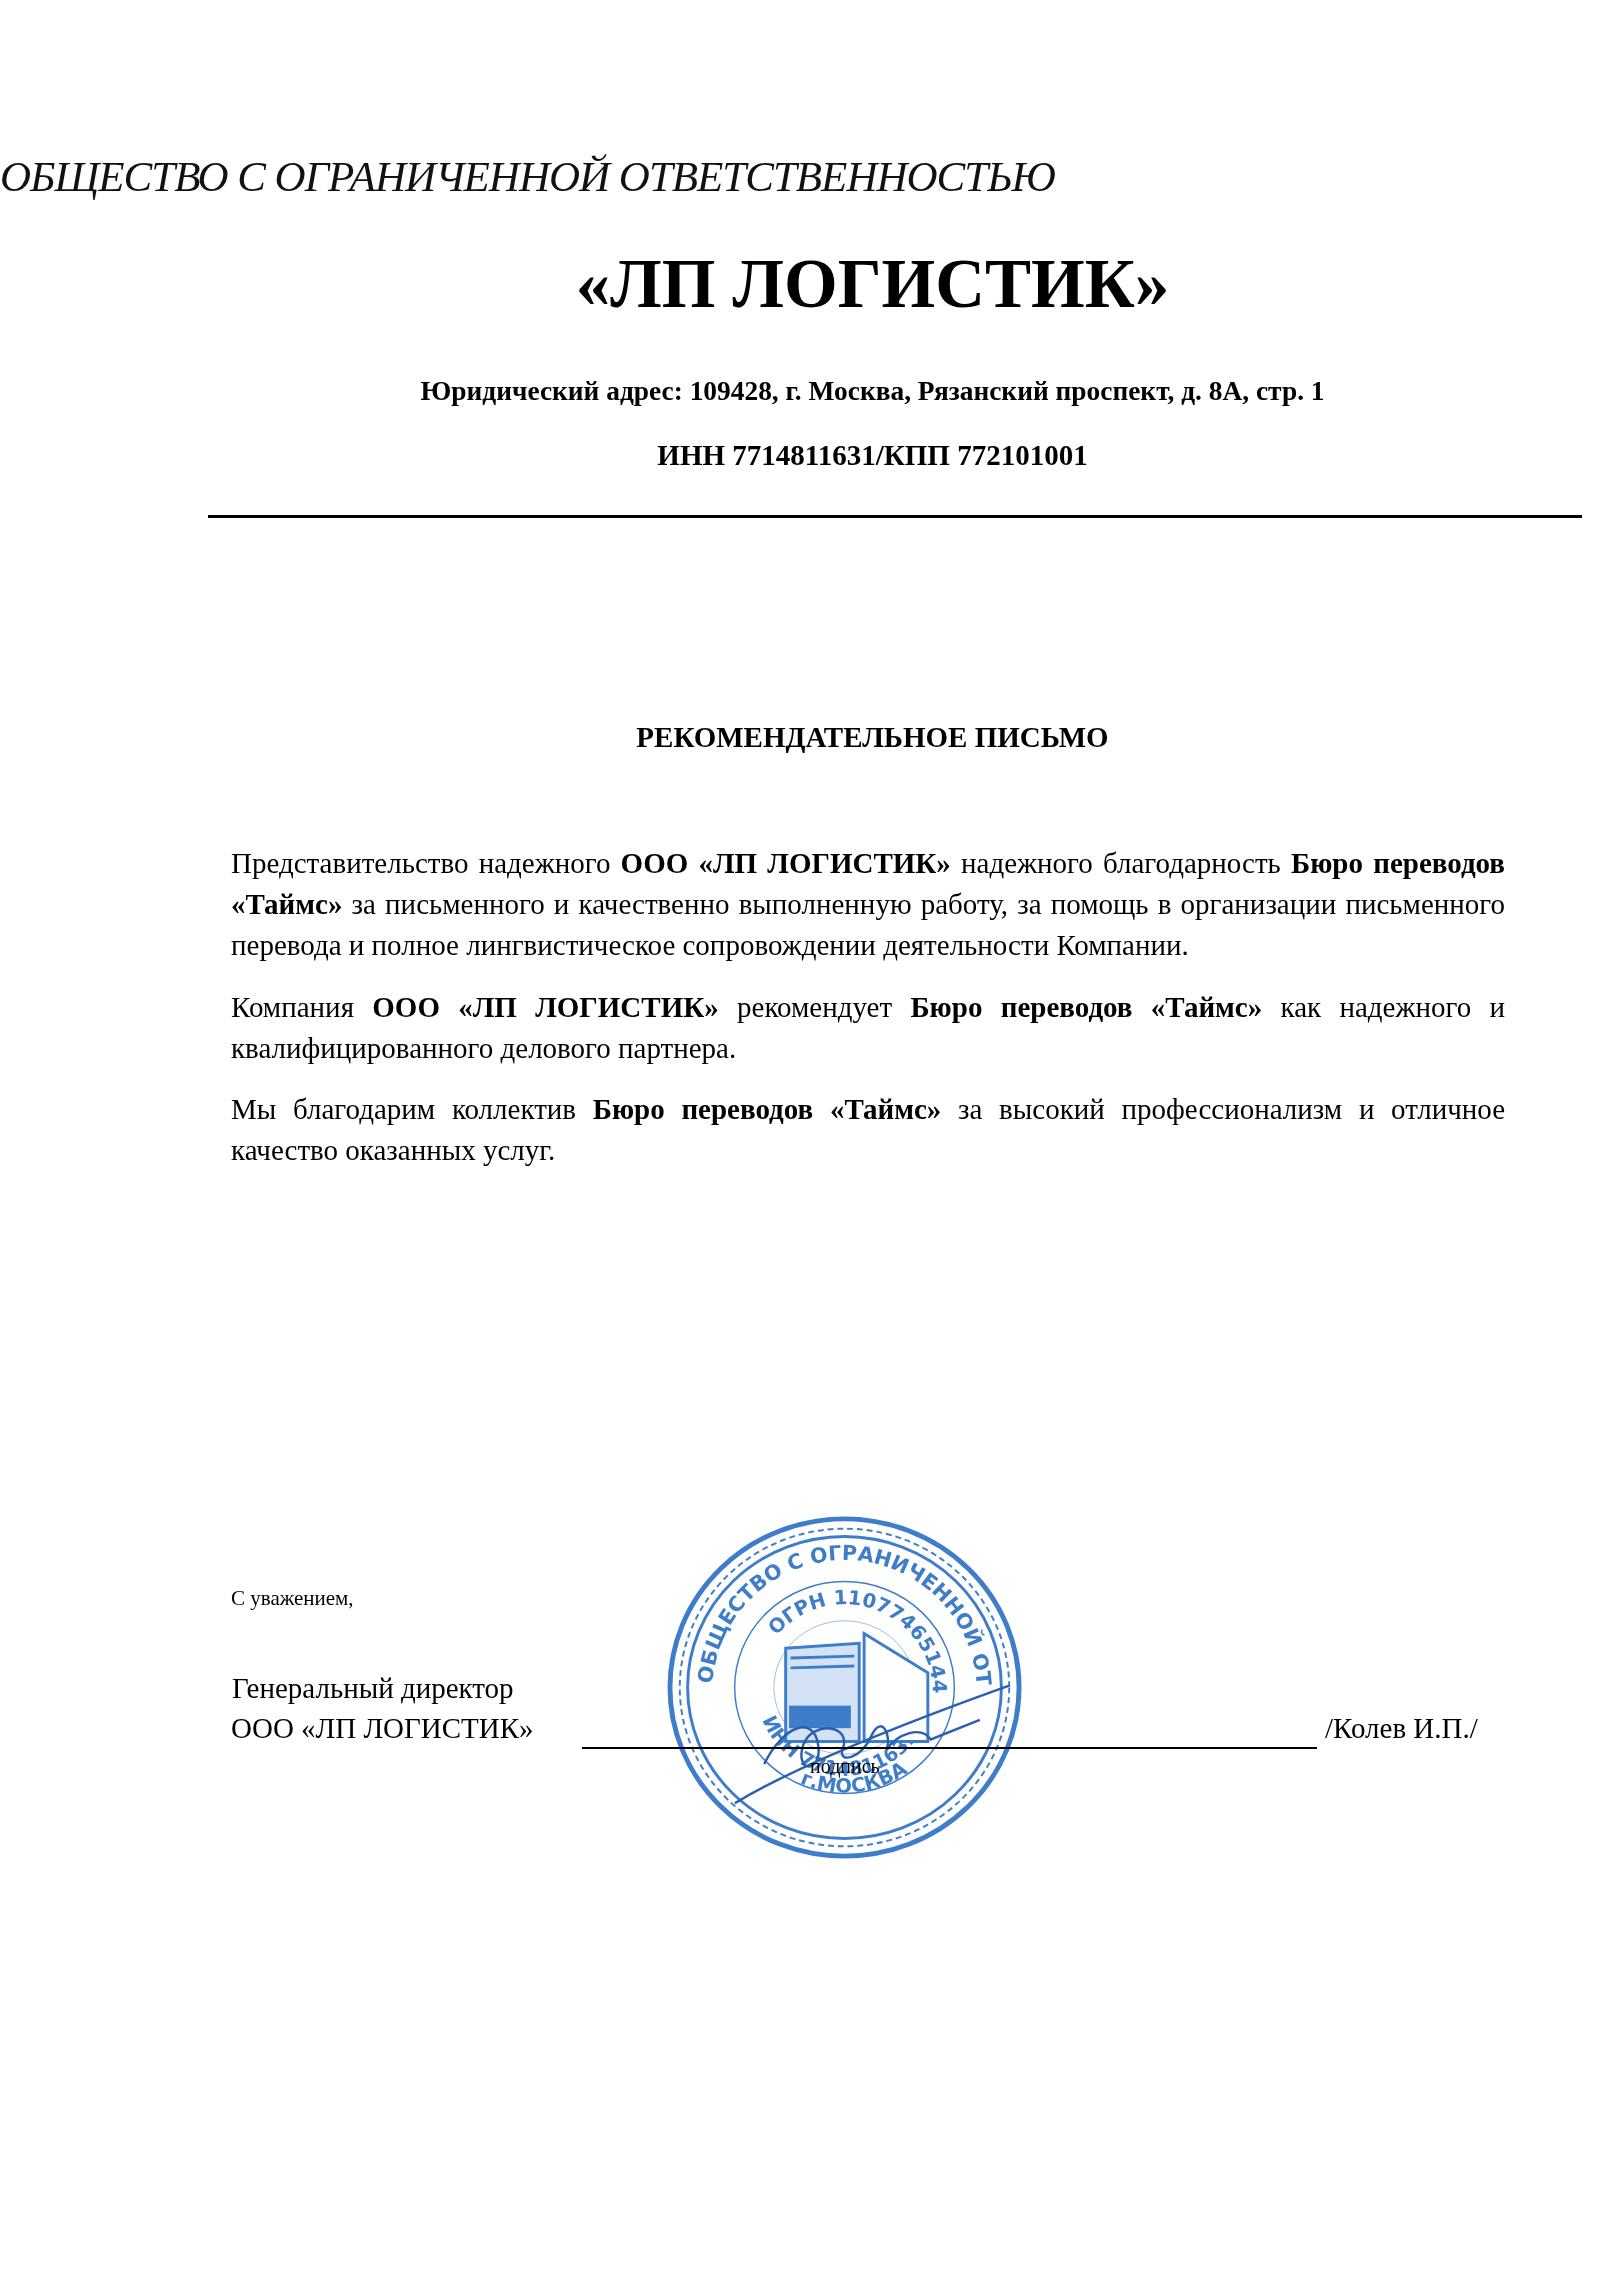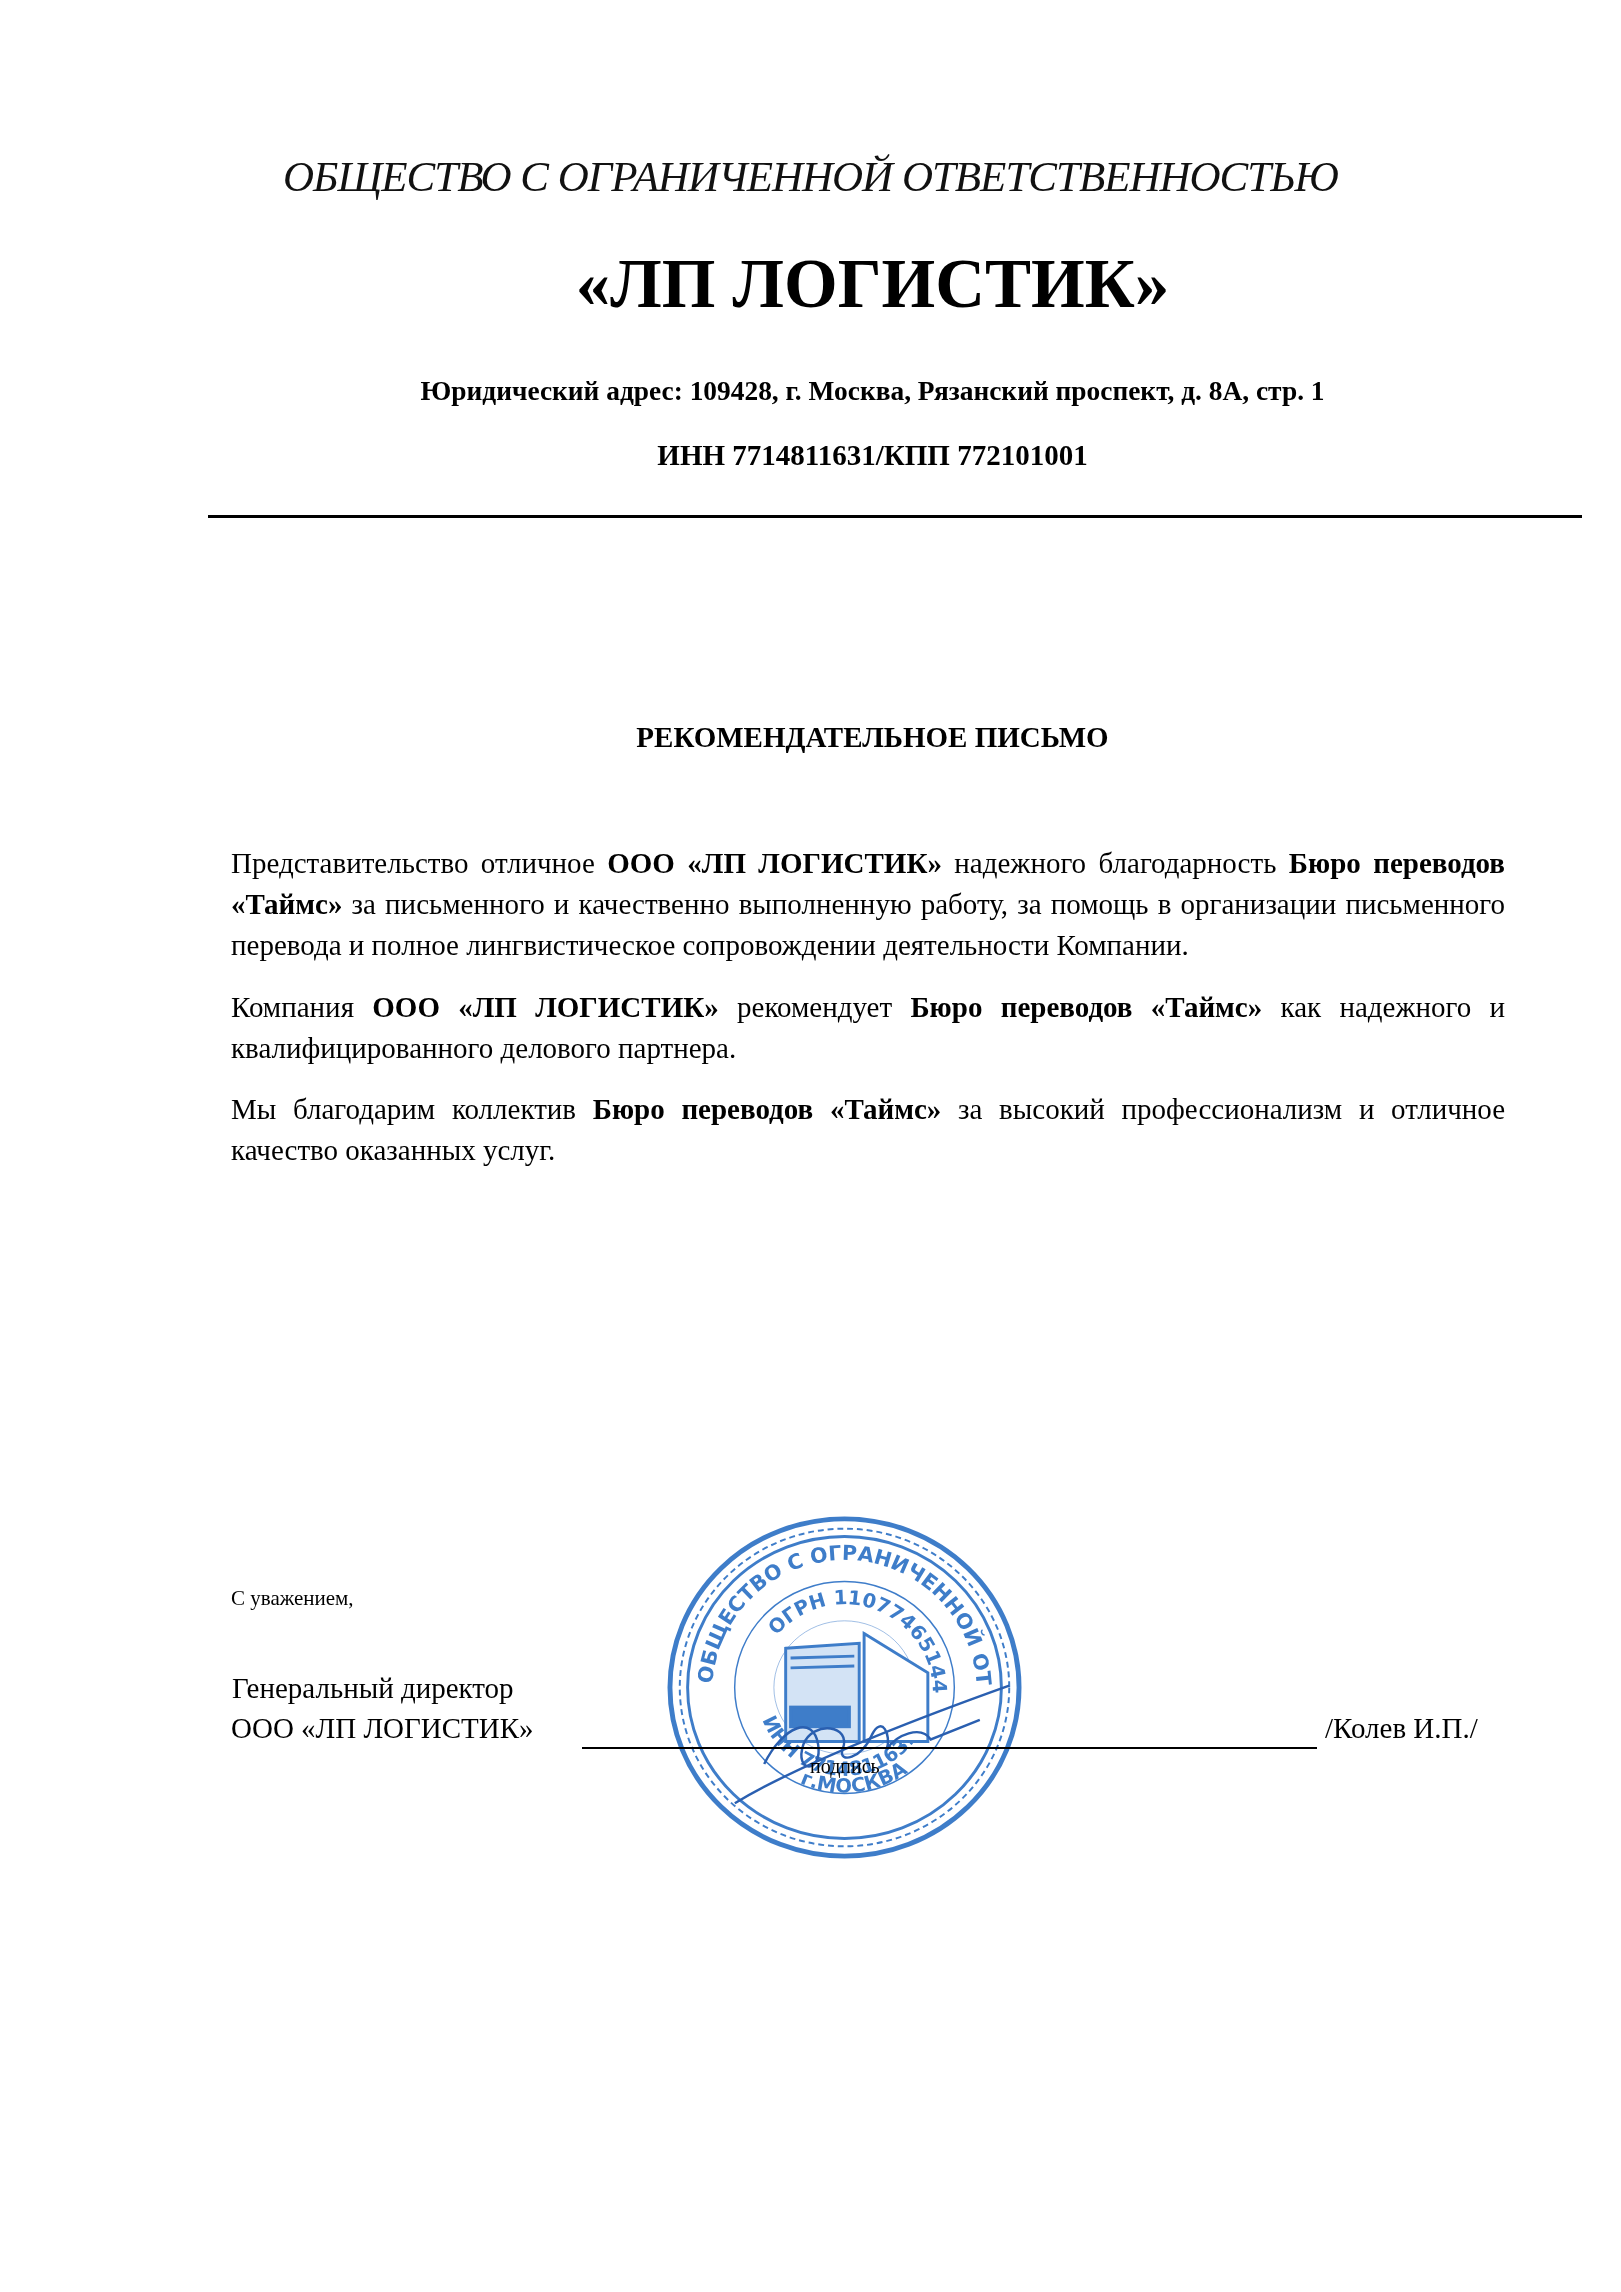--- a/index.html
+++ b/index.html
@@ -1,19 +1,19 @@
 <!DOCTYPE html>
 <html><head>
 <meta charset="utf-8">
 <style>
   html, body { margin: 0; padding: 0; background: #ffffff; }
   body { width: 1621px; height: 2293px; position: relative; overflow: hidden;
          font-family: "Liberation Serif", "DejaVu Serif", serif; color: #000; }
 
-  .header-legal { position: absolute; left: 0; width: 1621px; top: 152px; text-align: center;
+  .header-legal { position: absolute; left: 0; width: 1621px; top: 152px; 
     font-family: "Liberation Serif", serif; font-style: italic; font-size: 43px; letter-spacing: -1px;
     color: #111; }
   .header-name { position: absolute; left: 0; width: 1745px; top: 245px; text-align: center;
     font-weight: bold; font-size: 69px; letter-spacing: 0px; }
   .header-address { position: absolute; left: 0; width: 1745px; top: 376px; text-align: center;
     font-weight: bold; font-size: 27.4px; }
   .header-inn { position: absolute; left: 0; width: 1745px; top: 439px; text-align: center;
     font-weight: bold; font-size: 29px; }
   .header-rule { position: absolute; left: 208px; width: 1374px; top: 515px; height: 0;
     border-top: 3.9px solid #000; }
@@ -41,21 +41,21 @@
 
 <div class="header-legal">ОБЩЕСТВО С ОГРАНИЧЕННОЙ ОТВЕТСТВЕННОСТЬЮ</div>
 <div class="header-name">«ЛП ЛОГИСТИК»</div>
 <div class="header-address">Юридический адрес: 109428, г. Москва, Рязанский проспект, д. 8А, стр. 1</div>
 <div class="header-inn">ИНН 7714811631/КПП 772101001</div>
 <div class="header-rule"></div>
 
 <div class="doc-title">РЕКОМЕНДАТЕЛЬНОЕ ПИСЬМО</div>
 
 <div class="body-text" id="letter-body">
-    <p><span>Представительство отличное </span><b>ООО «ЛП ЛОГИСТИК»</b><span> надежного благодарность </span><b>Бюро переводов «Таймс»</b><span> за письменного и качественно выполненную работу, за помощь в организации письменного перевода и полное лингвистическое сопровождении деятельности Компании.</span></p>
+    <p><span>Представительство надежного </span><b>ООО «ЛП ЛОГИСТИК»</b><span> надежного благодарность </span><b>Бюро переводов «Таймс»</b><span> за письменного и качественно выполненную работу, за помощь в организации письменного перевода и полное лингвистическое сопровождении деятельности Компании.</span></p>
     <p><span>Компания </span><b>ООО «ЛП ЛОГИСТИК»</b><span> рекомендует </span><b>Бюро переводов «Таймс»</b><span> как надежного и квалифицированного делового партнера.</span></p>
     <p><span>Мы благодарим коллектив </span><b>Бюро переводов «Таймс»</b><span> за высокий профессионализм и отличное качество оказанных услуг.</span></p>
   </div>
 
 <svg class="stamp" viewBox="0 0 370 360">
   <defs>
     <path id="stamp-arc-top" d="M 50,185 A 135,135 0 1,1 320,185"></path>
     <path id="stamp-arc-inner" d="M 95,185 A 90,90 0 1,1 275,185"></path>
     <path id="stamp-arc-bottom" d="M 95,180 A 90,90 0 0,0 275,180"></path>
     <path id="stamp-arc-city" d="M 80,210 A 110,110 0 0,0 290,210"></path>

